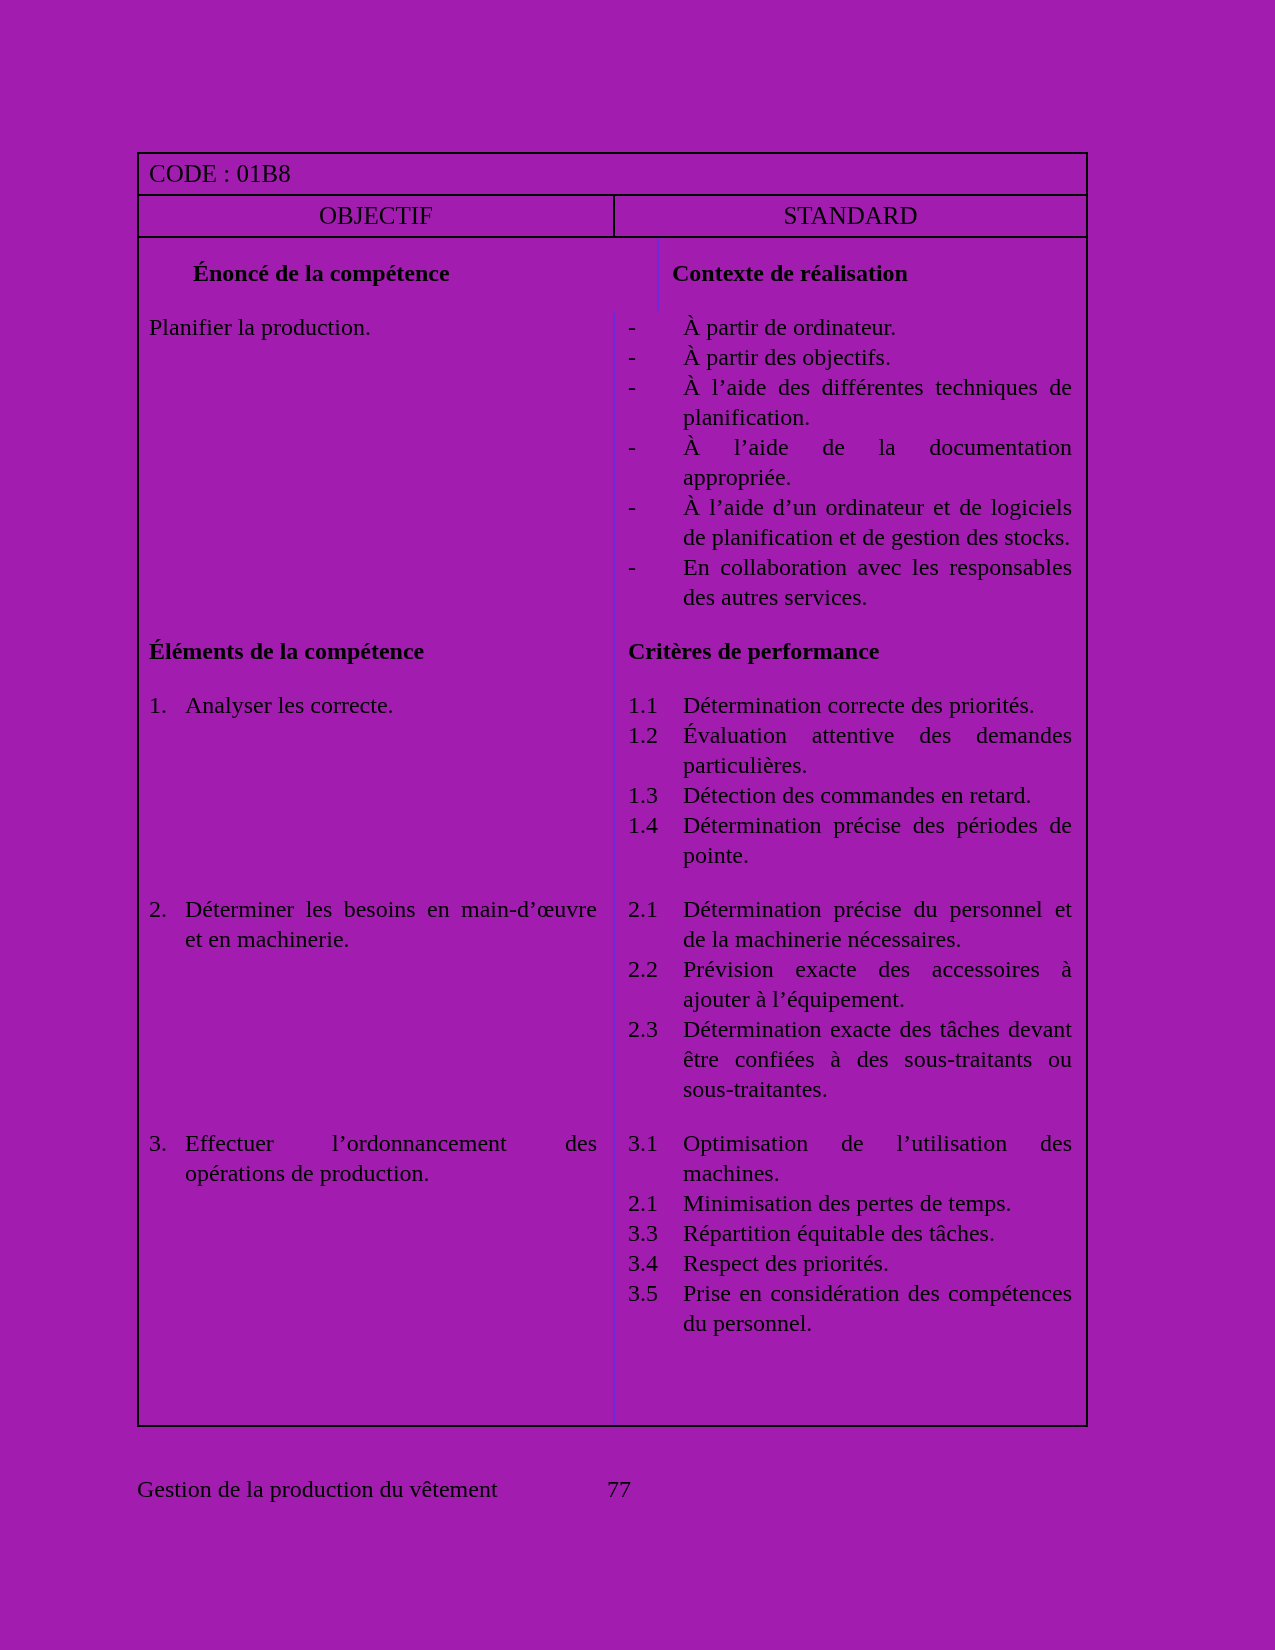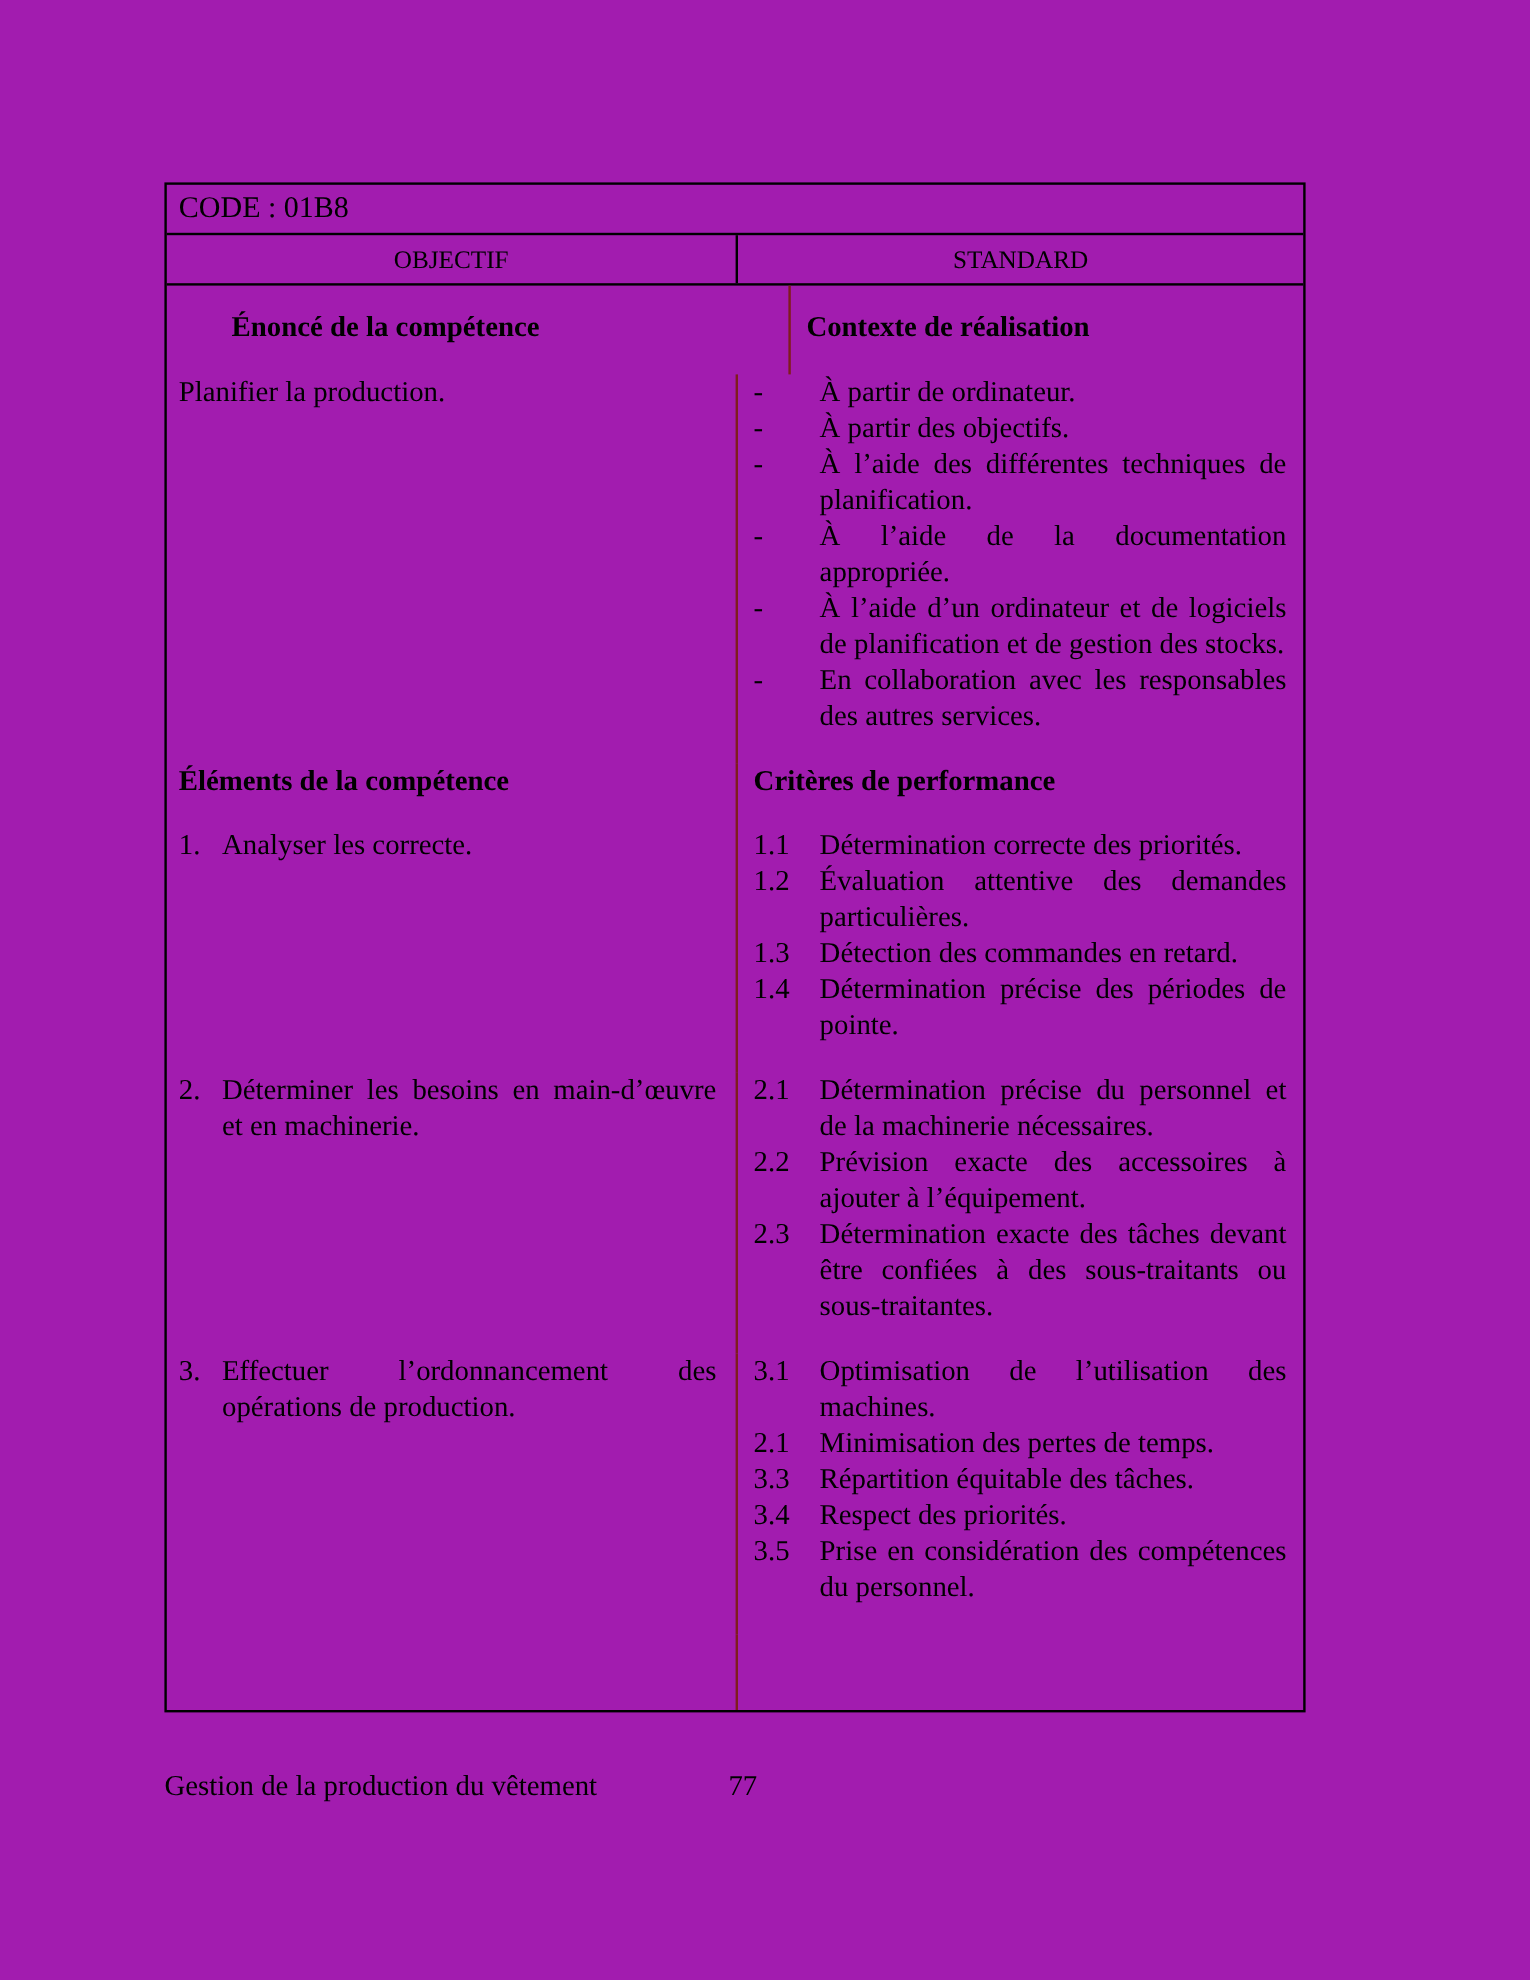--- a/index.html
+++ b/index.html
@@ -27,31 +27,31 @@
     font-size: 25px;
   }
   .header-row {
     display: grid;
     grid-template-columns: 474px 1fr;
     border-bottom: 2px solid #000000;
   }
   .header-cell {
     text-align: center;
     padding: 5px 0;
-    font-size: 21px;
+    font-size: 25px;
   }
   .header-cell.right { border-left: 2px solid #000000; }
   .body-grid {
     display: grid;
     grid-template-columns: 474px 1fr;
     grid-template-rows: auto auto auto auto auto auto 1fr;
     min-height: 1187px;
   }
   .lcell { padding-left: 10px; padding-right: 16px; }
-  .rcell { border-left: 2px solid #7f1d1d; padding-left: 13px; padding-right: 14px; }
+  .rcell { border-left: 2px solid #6d28d9; padding-left: 13px; padding-right: 14px; }
   .pt  { padding-top: 20px; margin-left: 44px; }
   .pb  { padding-bottom: 24px; }
   .title { font-weight: bold; }
   .hang { display: flex; }
   .hang .num { flex: 0 0 55px; }
   .hang .txt { flex: 1; text-align: justify; }
   .el { display: flex; }
   .el .num { flex: 0 0 36px; }
   .el .txt { flex: 1; text-align: justify; }
   .footer {

